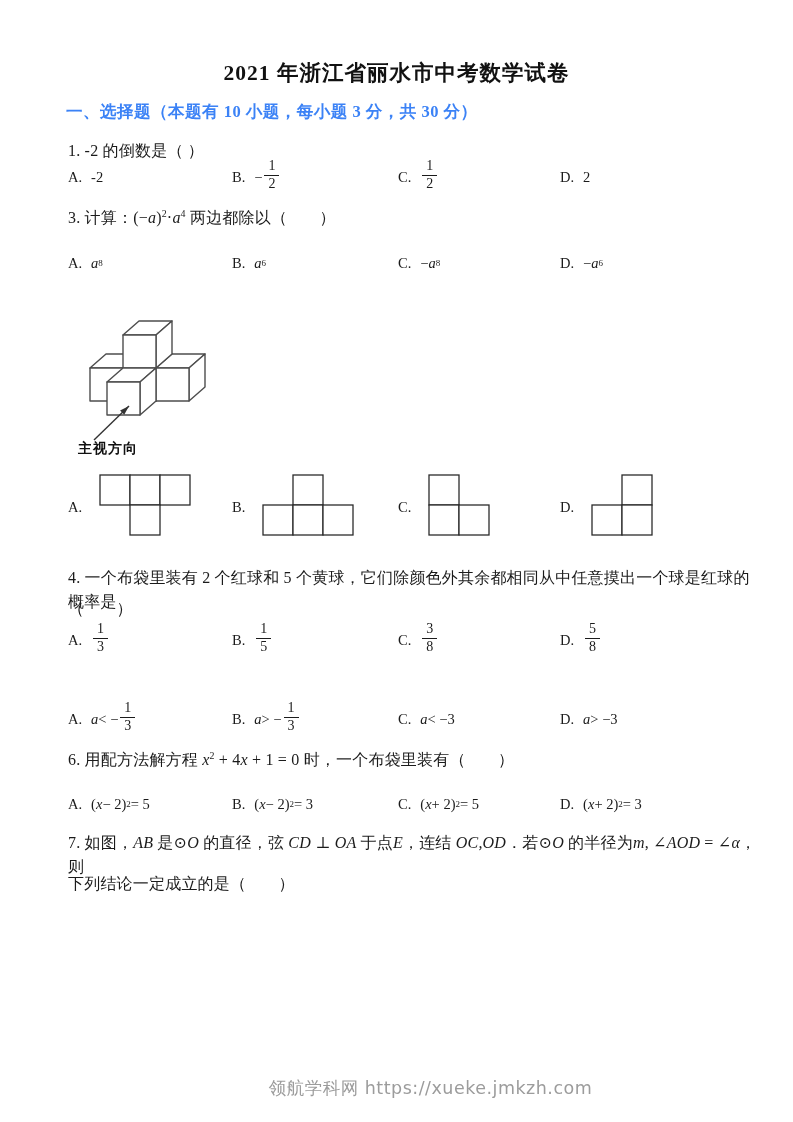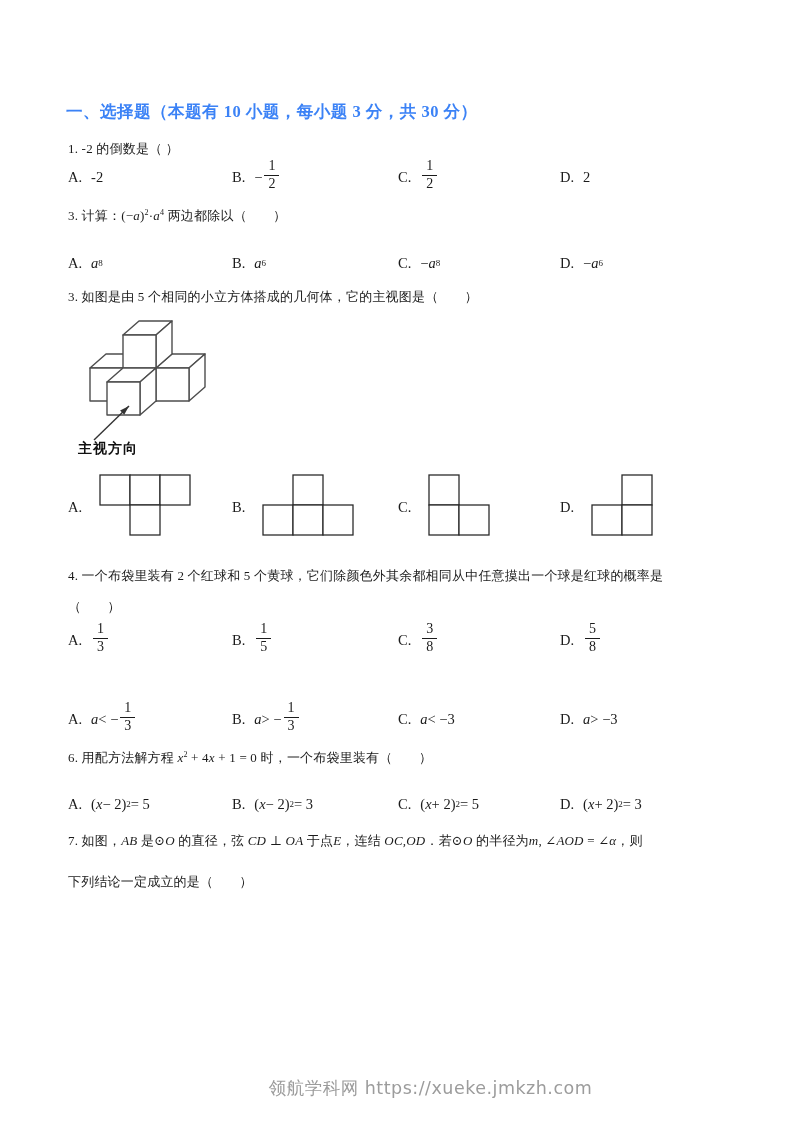--- a/index.html
+++ b/index.html
@@ -17,21 +17,21 @@
     text-align:center;font-size:21.5px;font-weight:700;
     letter-spacing:1px;margin:0;color:#111;
   }
   .heading{
     position:absolute;top:101px;left:66px;right:30px;
     font-size:16.5px;font-weight:700;color:#3b82f6;
     letter-spacing:0.5px;
   }
   .stem{
     position:absolute;left:68px;right:28px;
-    font-size:13px;line-height:1.5;letter-spacing:0.2px;
+    font-size:16px;line-height:1.5;letter-spacing:0.2px;
   }
   .optrow{position:absolute;left:0;width:100%;}
   .opt{
     position:absolute;height:100%;
     display:flex;align-items:center;
     font-size:14.5px;white-space:nowrap;
   }
   .olabel{margin-right:9px;}
   .ocontent{display:inline-flex;align-items:center;}
   .m{font-style:italic;font-family:"Liberation Serif","DejaVu Serif",serif;}
@@ -61,20 +61,21 @@
     text-align:center;
     font-family:"DejaVu Sans","Liberation Sans",sans-serif;
     font-size:17.5px;color:#9c9c9c;letter-spacing:0.5px;
   }
 </style>
 </head>
 <body>
 
 <div class="page">
 
+  <h1 class="title">2021 年浙江省丽水市中考数学试卷</h1>
 
   <div class="heading">一、选择题（本题有 10 小题，每小题 3 分，共 30 分）</div>
 
   <div class="stem" style="top:139px"><span class="t">1. -2 的倒数是（  ）</span></div>
   <div class="optrow" style="top:154px;height:46px">
     <div class="opt" style="left:68px">
         <span class="olabel">A.</span>
         <span class="ocontent">
           <span class="t">-2</span>
         </span>
@@ -133,21 +134,20 @@
     <div class="opt" style="left:560px">
         <span class="olabel">D.</span>
         <span class="ocontent">
           <span class="t">−</span>
           <span class="m">a</span>
           <sup class="t">6</sup>
         </span>
       </div>
   </div>
 
-  <div class="stem" style="top:287px"><span class="t">3. 如图是由 5 个相同的小立方体搭成的几何体，它的主视图是（　　）</span></div>
 
   <div class="figure3d">
     <div><svg width="160" height="150">
           <polygon points="18,48 51,48 67,34 34,34" class="face"></polygon>
           <polygon points="51,48 67,34 67,67 51,81" class="face"></polygon>
           <polygon points="18,48 51,48 51,81 18,81" class="face"></polygon>
           <polygon points="51,48 84,48 100,34 67,34" class="face"></polygon>
           <polygon points="84,48 100,34 100,67 84,81" class="face"></polygon>
           <polygon points="51,48 84,48 84,81 51,81" class="face"></polygon>
           <polygon points="84,48 117,48 133,34 100,34" class="face"></polygon>

